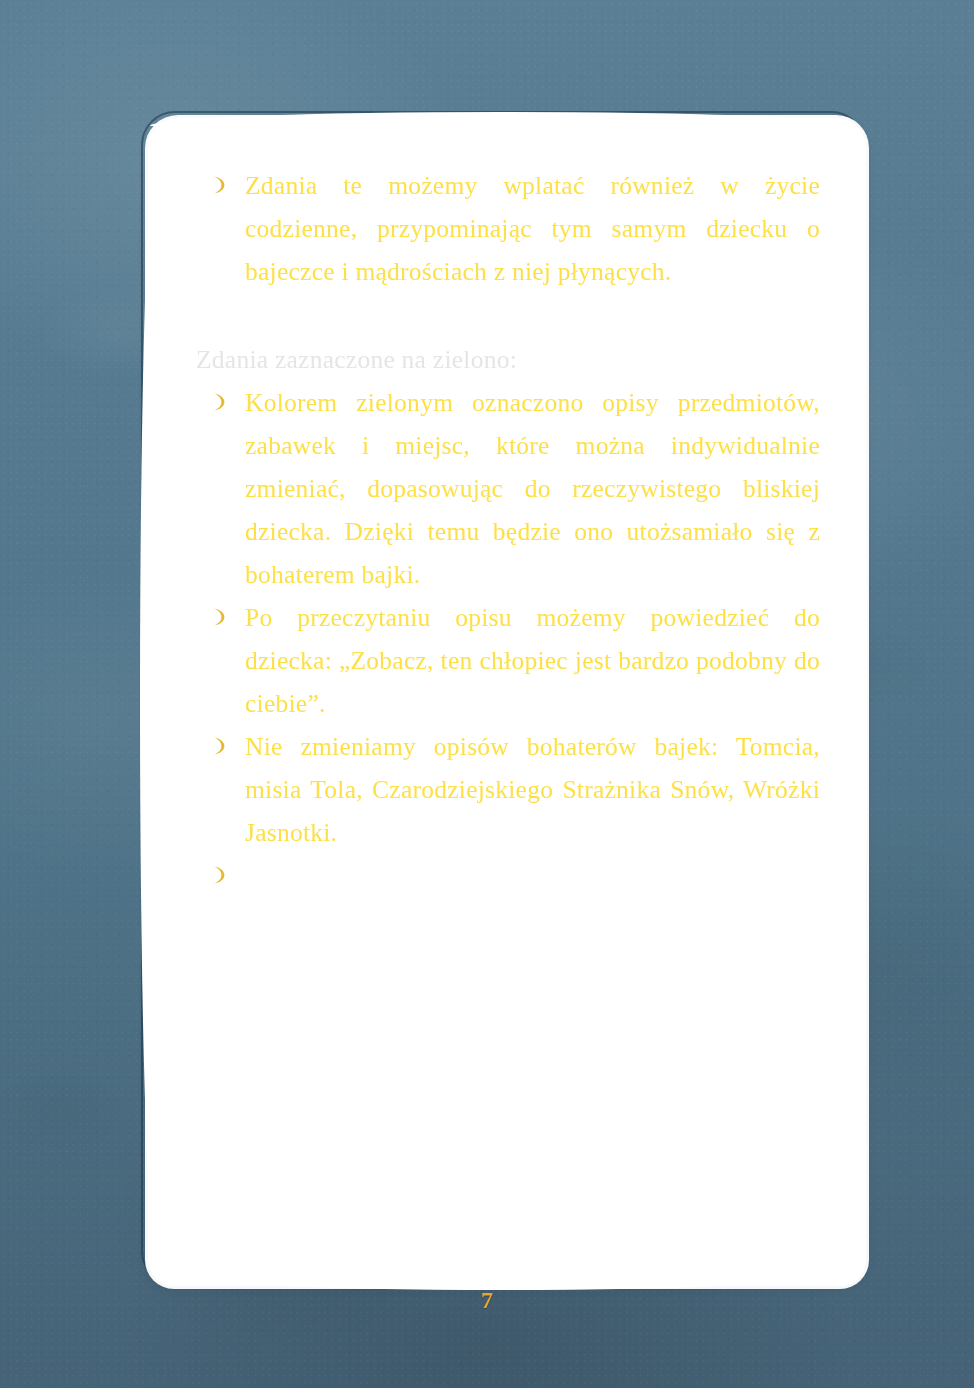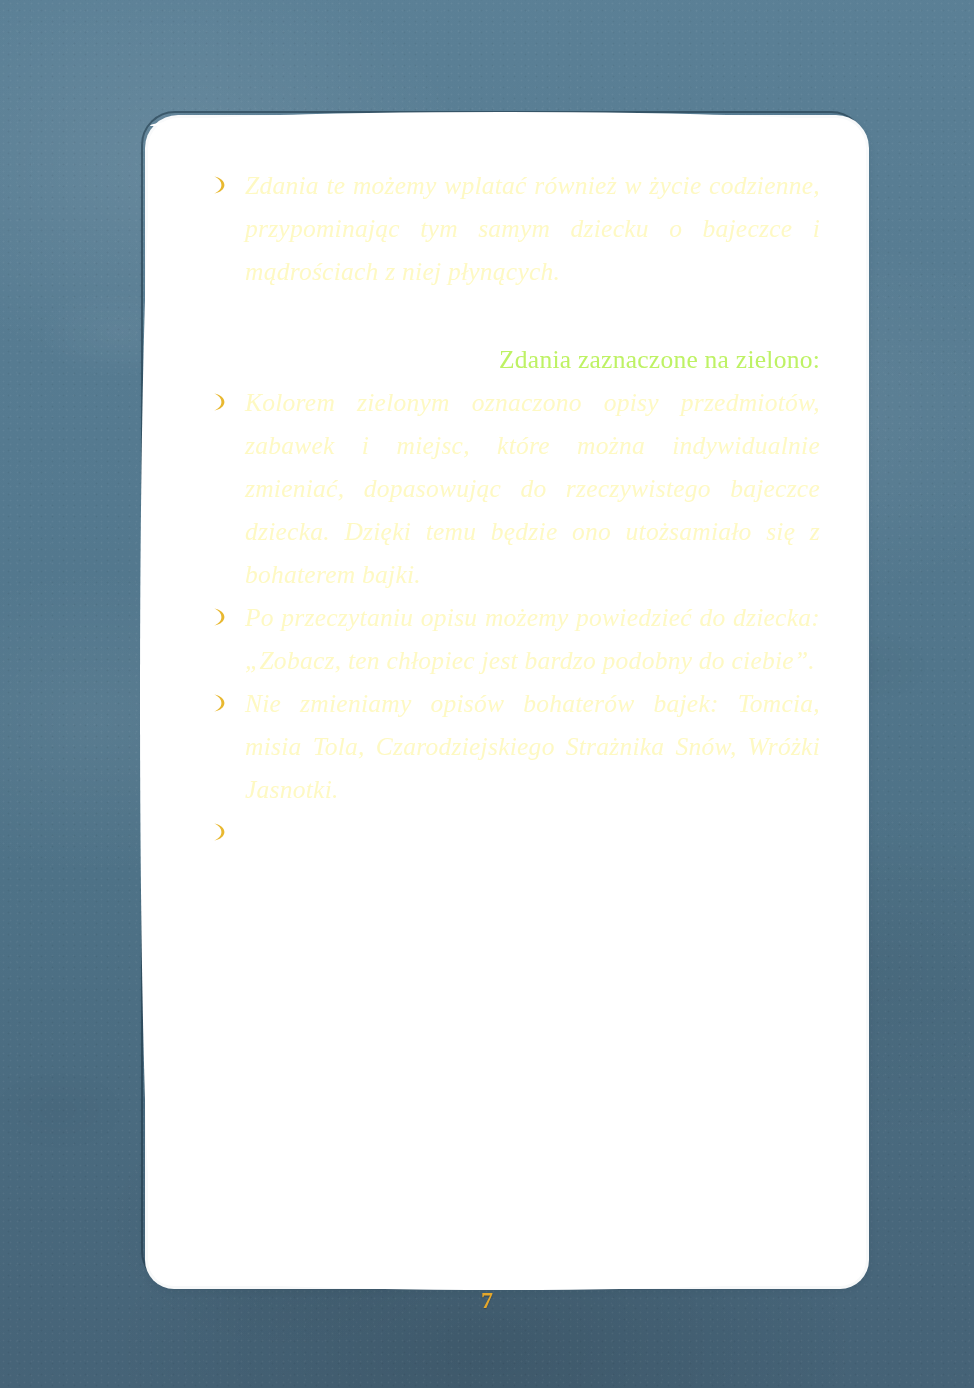--- a/index.html
+++ b/index.html
@@ -112,46 +112,45 @@
     margin: 0;
     padding: 0;
   }
 
   .bullet-item {
     position: relative;
     padding-left: 49px;
     margin: 0 0 0 0;
     font-size: 25.5px;
     line-height: 43px;
-    color: #fef9c3;
+    color: #fde047;
     text-align: justify;
     text-justify: inter-word;
     letter-spacing: 0.01em;
-    font-style: italic;
   }
   .bullet-item:last-child { margin-bottom: 0; }
 
   .moon-icon {
     position: absolute;
     left: 10px;
     top: 9px;
     width: 24px;
     height: 24px;
     line-height: 1;
   }
   .moon-icon svg { display: block; }
 
   .section-heading {
-    color: #bef264;
+    color: #e5e5e5;
     font-size: 25.5px;
     line-height: 43px;
     margin: 0;
     padding: 0;
     letter-spacing: 0.01em;
-    text-align: right;
+    text-align: left;
   }
 
   .gap-before-heading { height: 45px; }
   .gap-after-heading  { height: 0px; }
 
   
   #page-number {
     position: absolute;
     left: 0;
     right: 0;
@@ -200,21 +199,21 @@
 
   <div class="gap-after-heading"></div>
 
   <ul class="bullet-list">
     <li class="bullet-item">
       <span class="moon-icon">
         <svg width="24" height="24" viewBox="0 0 24 24">
           <path d="M8.2 3.4 C14.6 4.6 18.4 8.0 18.4 12.0 C18.4 16.0 14.6 19.4 8.2 20.6 C13.1 18.4 15.4 15.6 15.4 12.0 C15.4 8.4 13.1 5.6 8.2 3.4 Z" fill="#e8b830"></path>
         </svg>
       </span>
-      <span>Kolorem zielonym oznaczono opisy przedmiotów, zabawek i miejsc, które można indywidualnie zmieniać, dopasowując do rzeczywistego bajeczce dziecka. Dzięki temu będzie ono utożsamiało się z bohaterem bajki.</span>
+      <span>Kolorem zielonym oznaczono opisy przedmiotów, zabawek i miejsc, które można indywidualnie zmieniać, dopasowując do rzeczywistego bliskiej dziecka. Dzięki temu będzie ono utożsamiało się z bohaterem bajki.</span>
     </li>
     <li class="bullet-item">
       <span class="moon-icon">
         <svg width="24" height="24" viewBox="0 0 24 24">
           <path d="M8.2 3.4 C14.6 4.6 18.4 8.0 18.4 12.0 C18.4 16.0 14.6 19.4 8.2 20.6 C13.1 18.4 15.4 15.6 15.4 12.0 C15.4 8.4 13.1 5.6 8.2 3.4 Z" fill="#e8b830"></path>
         </svg>
       </span>
       <span>Po przeczytaniu opisu możemy powiedzieć do dziecka: „Zobacz, ten chłopiec jest bardzo podobny do ciebie”.</span>
     </li>
     <li class="bullet-item">

